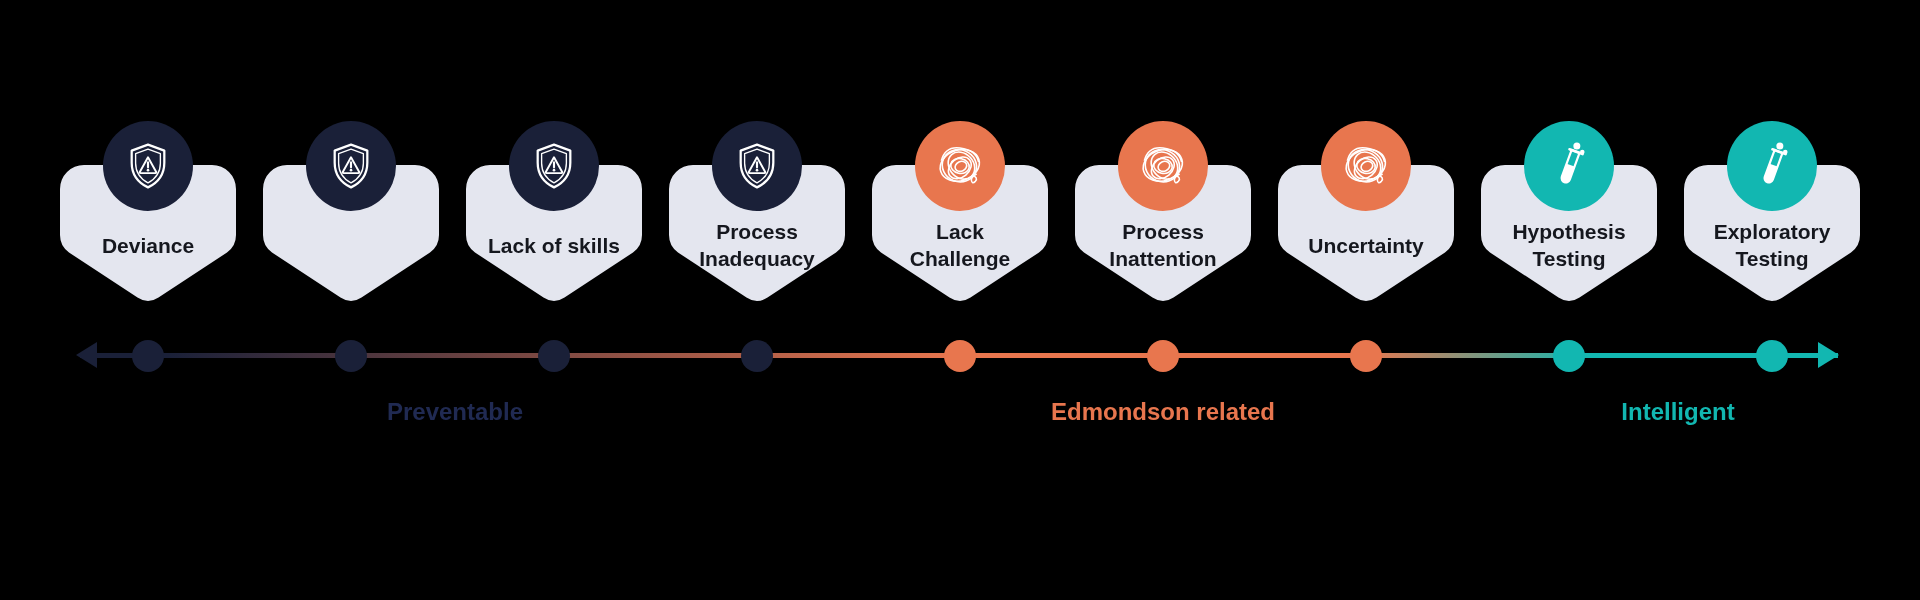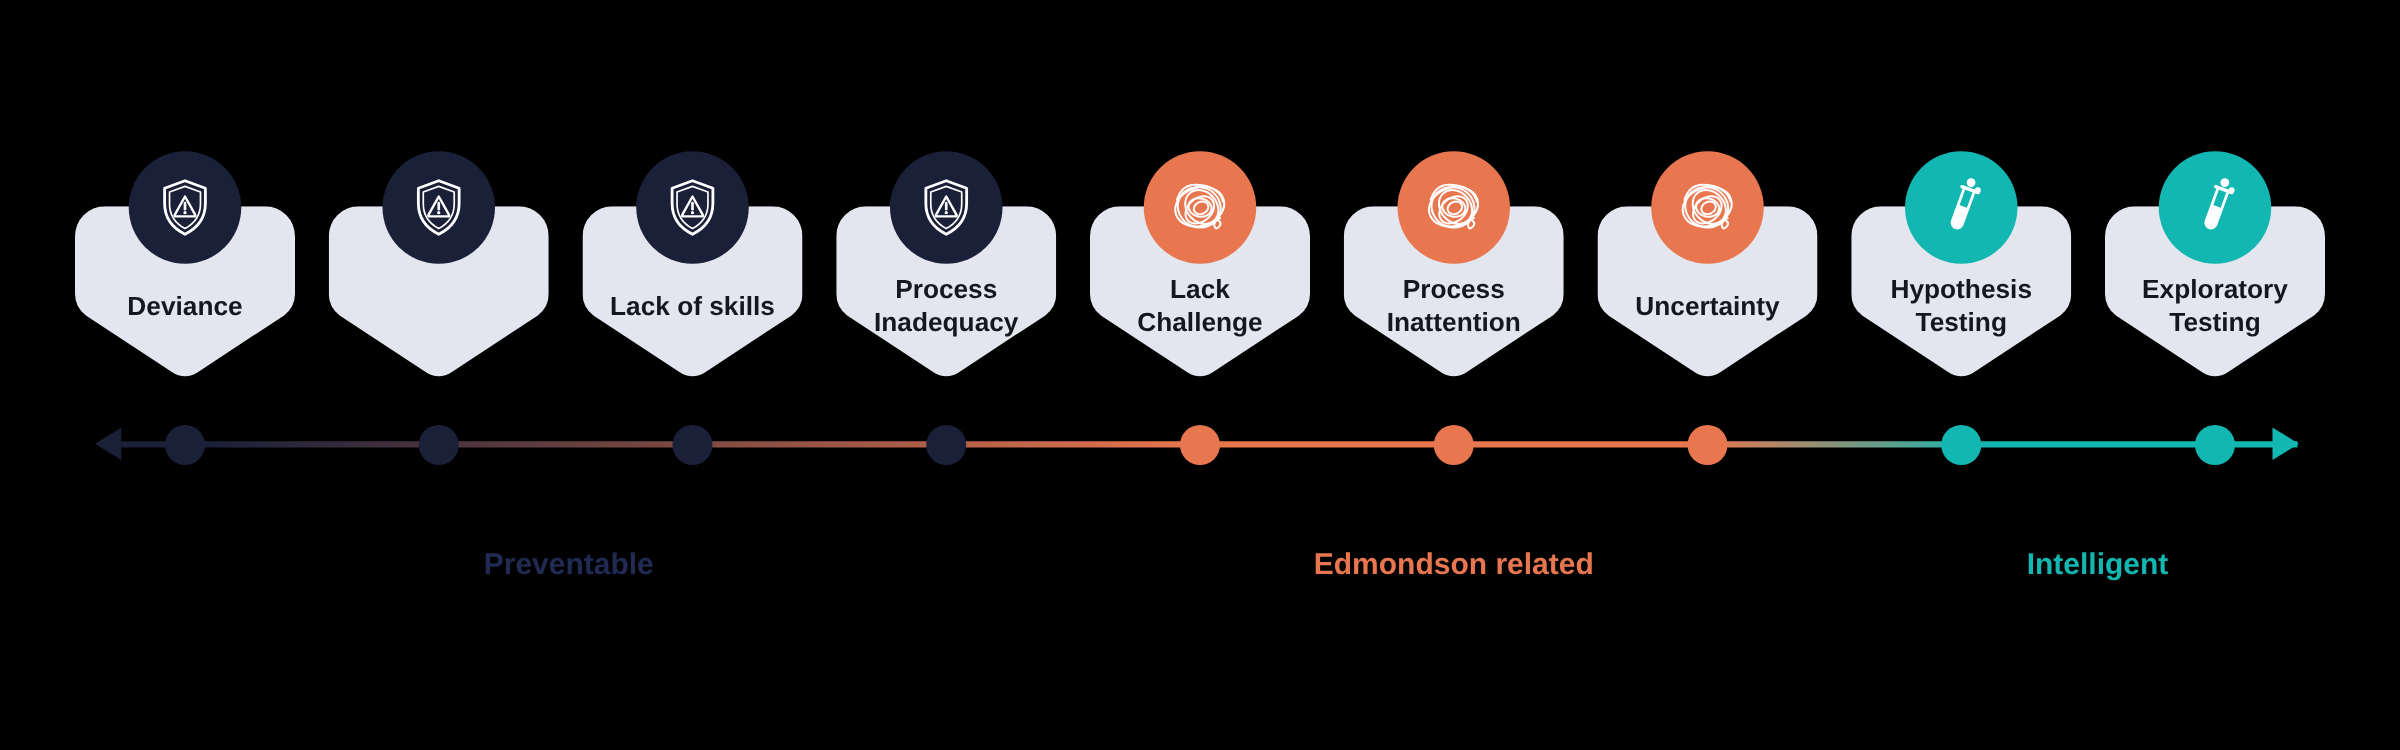--- a/index.html
+++ b/index.html
@@ -30,21 +30,21 @@
       var(--navy) 0%, var(--navy) 5%,
       var(--orange) 50%, var(--orange) 73%,
       var(--teal) 86%, var(--teal) 100%);
   }
   .arrowhead{position:absolute;width:0;height:0;top:342px;}
   .arrowhead.left{left:76px;border-top:13px solid transparent;border-bottom:13px solid transparent;border-right:21px solid var(--navy);}
   .arrowhead.right{left:1818px;border-top:13px solid transparent;border-bottom:13px solid transparent;border-left:21px solid var(--teal);}
   .axis-dot{position:absolute;top:340px;width:32px;height:32px;border-radius:50%;}
   
   .zone-label{position:absolute;top:398px;transform:translateX(-50%);
-    font-size:24px;font-weight:700;white-space:nowrap;margin-top:40px;}
+    font-size:24px;font-weight:700;white-space:nowrap;}
   .zone-0{left:455px;color:var(--navytext);}
   .zone-1{left:1163px;color:var(--orange);}
   .zone-2{left:1678px;color:var(--teal);}
   
   .caption{position:absolute;left:50%;top:513px;transform:translateX(-50%);
     font-size:21px;font-weight:700;color:#5F5F5F;white-space:nowrap;}
 </style>
 </head>
 <body>
 

